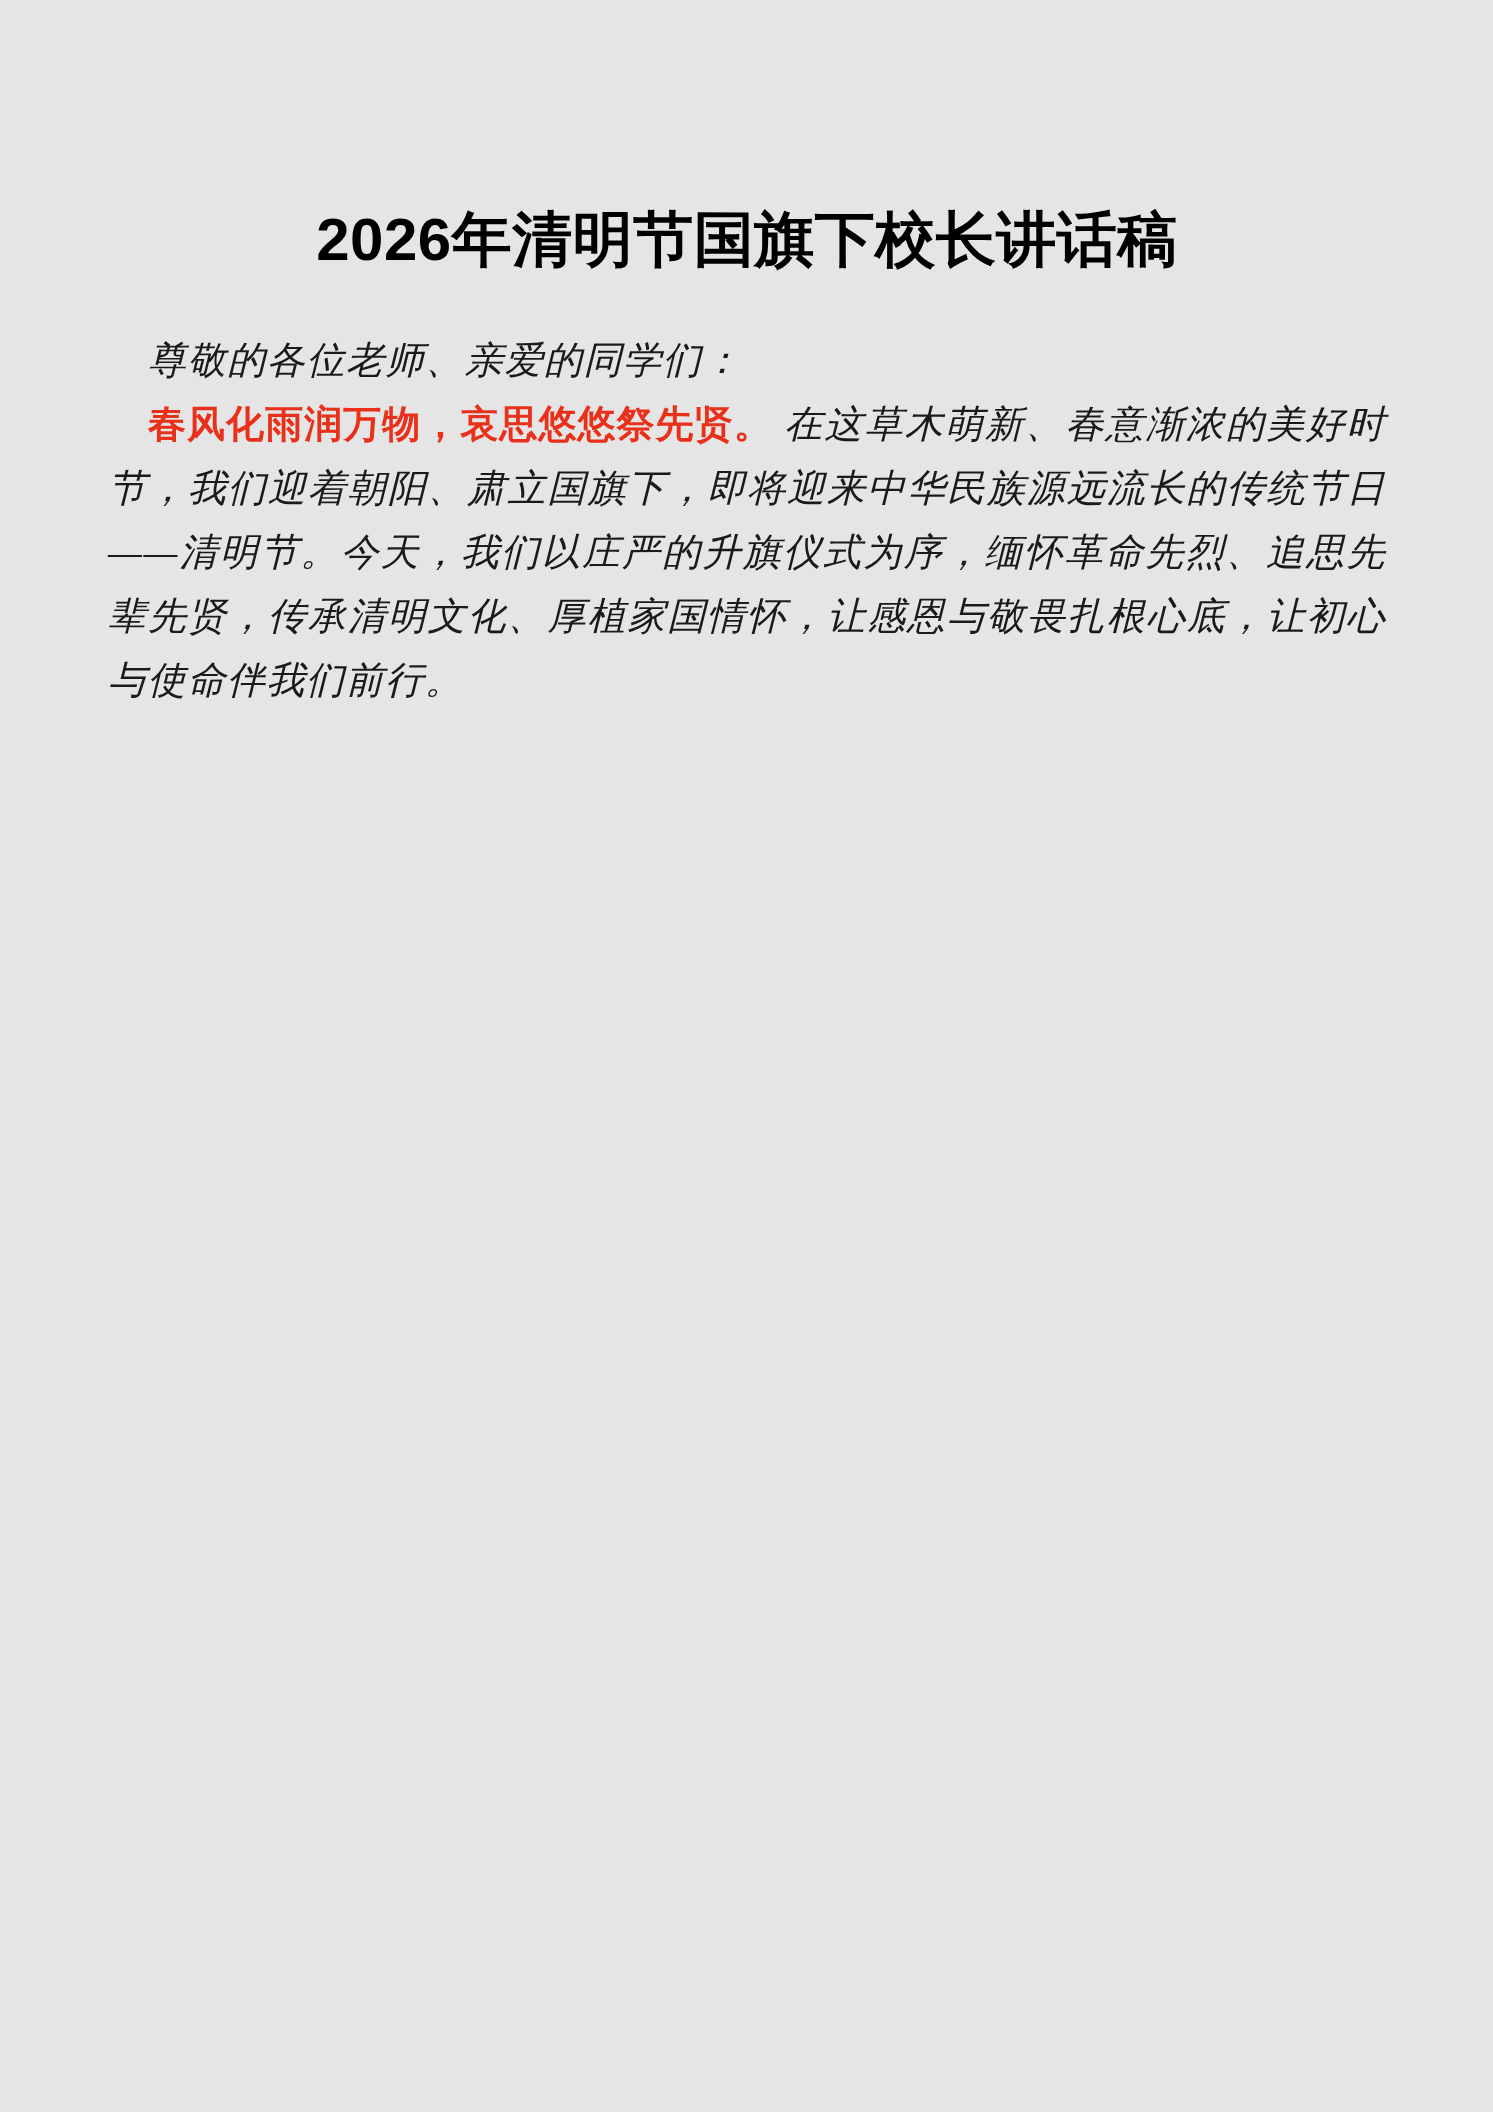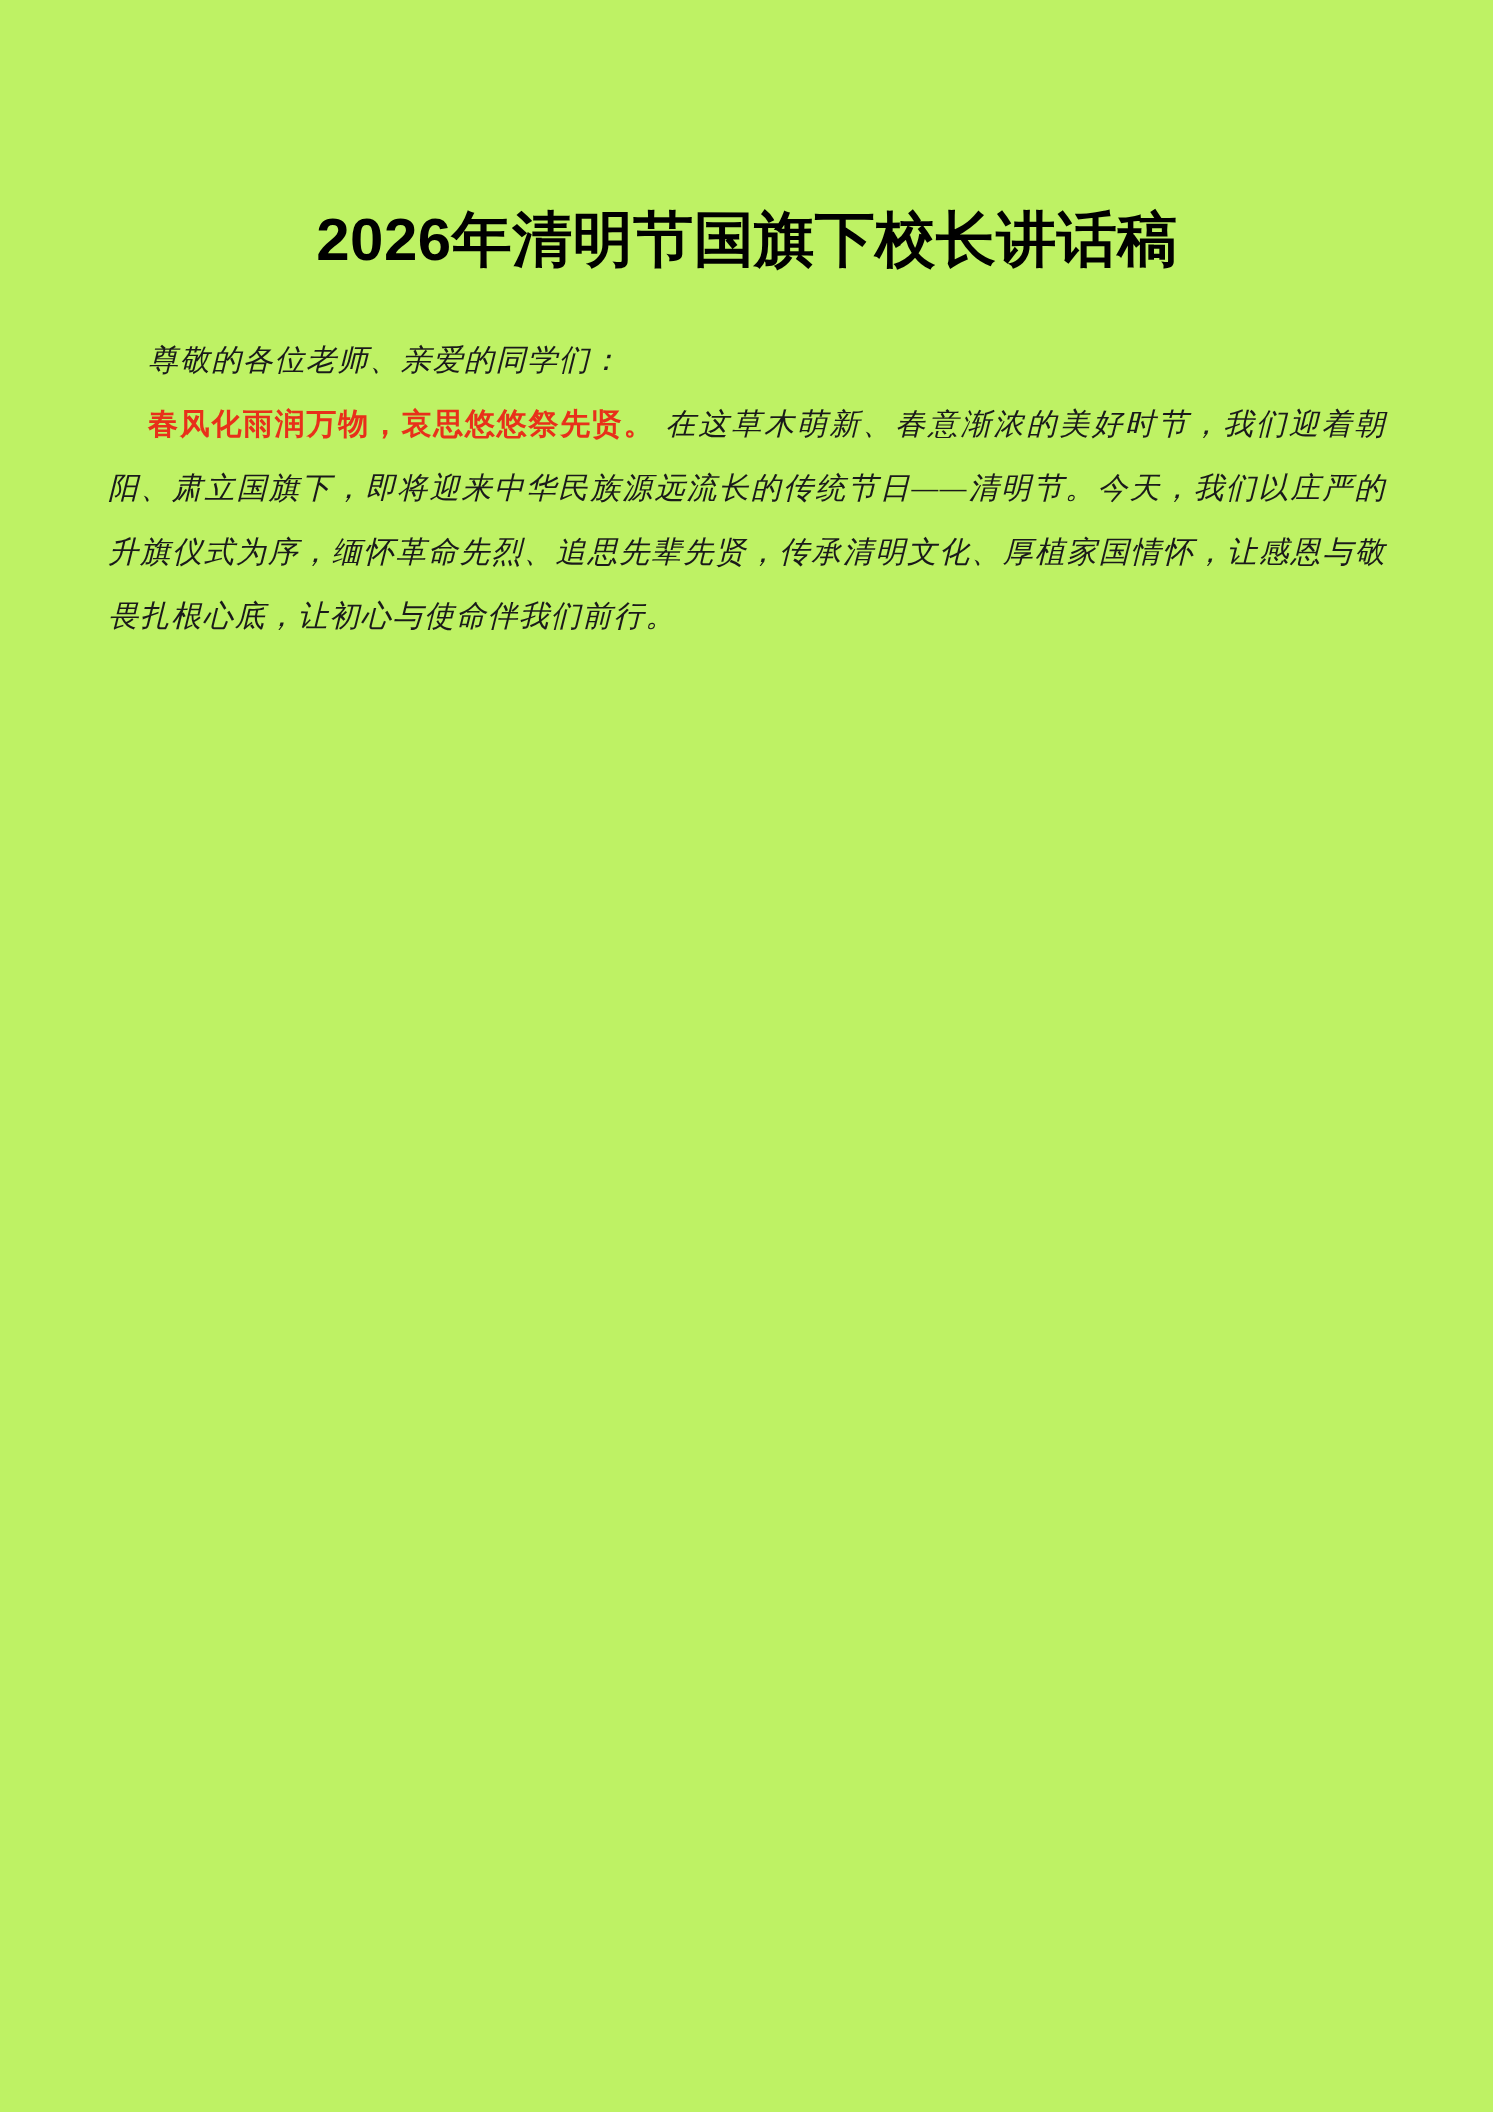--- a/index.html
+++ b/index.html
@@ -11,21 +11,21 @@
     width: 1493px;
     height: 2112px;
     overflow: hidden;
     font-family: "Liberation Serif", "DejaVu Serif", serif;
   }
 
   .page {
     position: relative;
     width: 1493px;
     height: 2112px;
-    background: #bef264;
+    background: #e5e5e5;
     box-sizing: border-box;
     padding: 16px;
   }
 
   .doc-body {
     position: absolute;
     left: 108px;
     top: 0;
     width: 1278px;
   }
@@ -40,21 +40,21 @@
     line-height: 1.18;
     color: #000000;
     letter-spacing: 0.5px;
     padding-top: 205px;
   }
 
   .para {
     margin: 0;
     color: #1a1a1a;
     font-family: "Liberation Serif", "DejaVu Serif", serif;
-    font-size: 30px;
+    font-size: 38px;
     line-height: 64px;
     text-align: justify;
     text-justify: inter-character;
     letter-spacing: 1.6px;
     font-style: italic;
     font-weight: 400;
   }
 
   .para.indent2 {
     text-indent: 80px;

